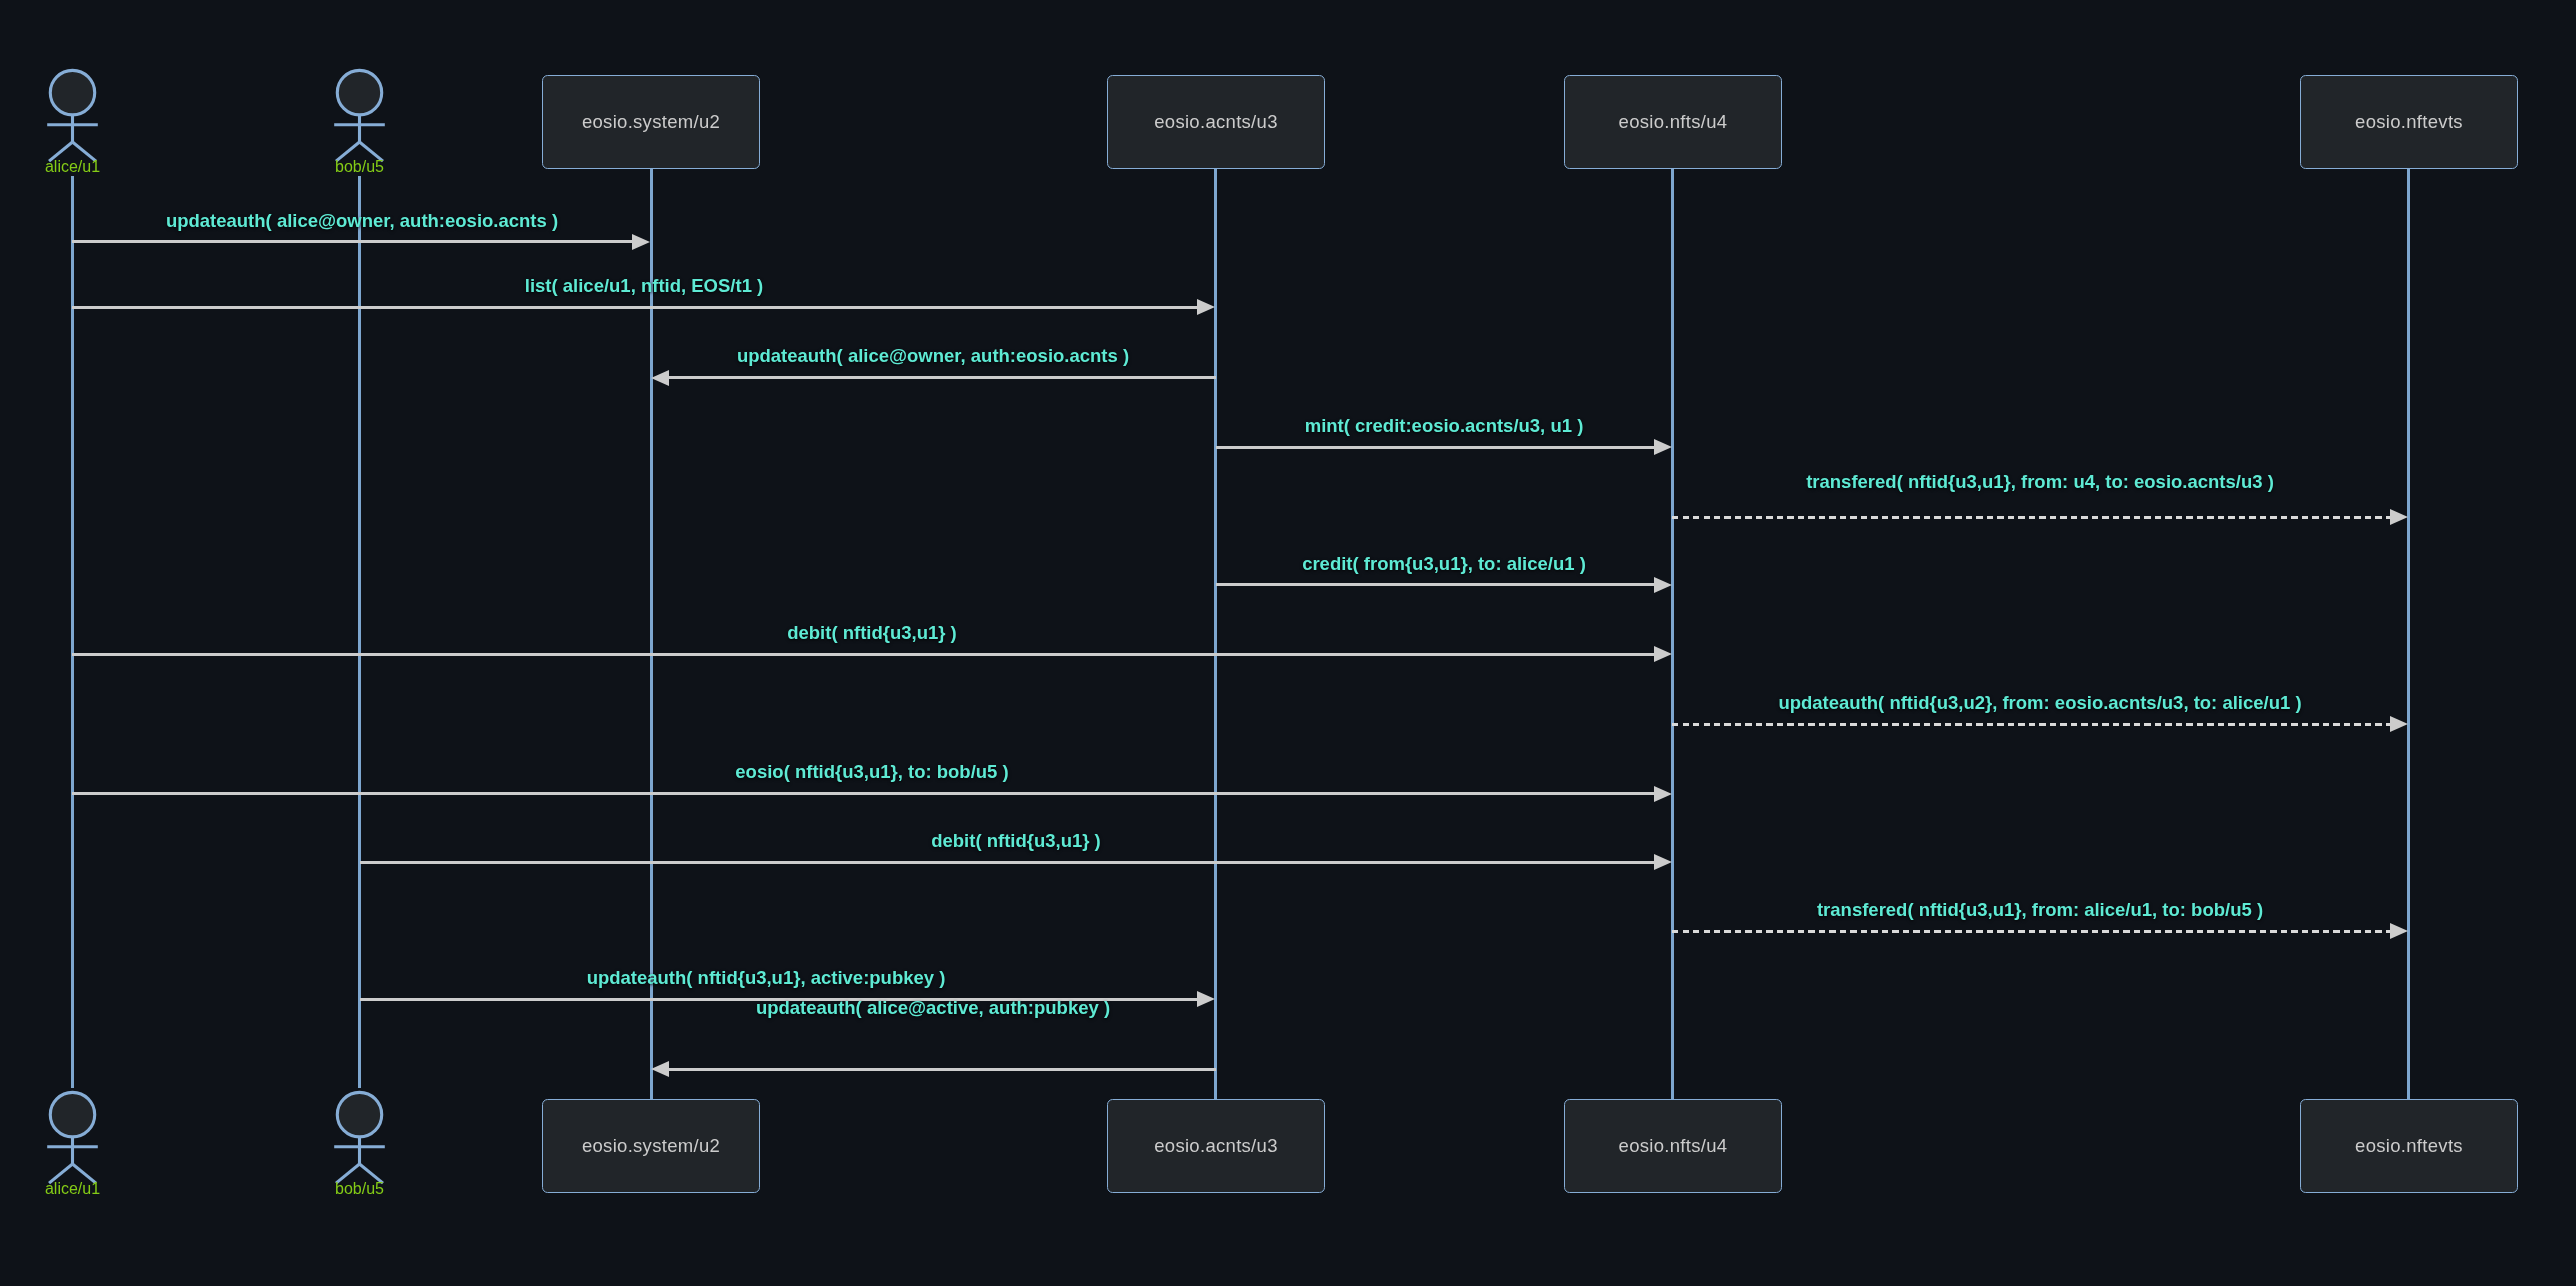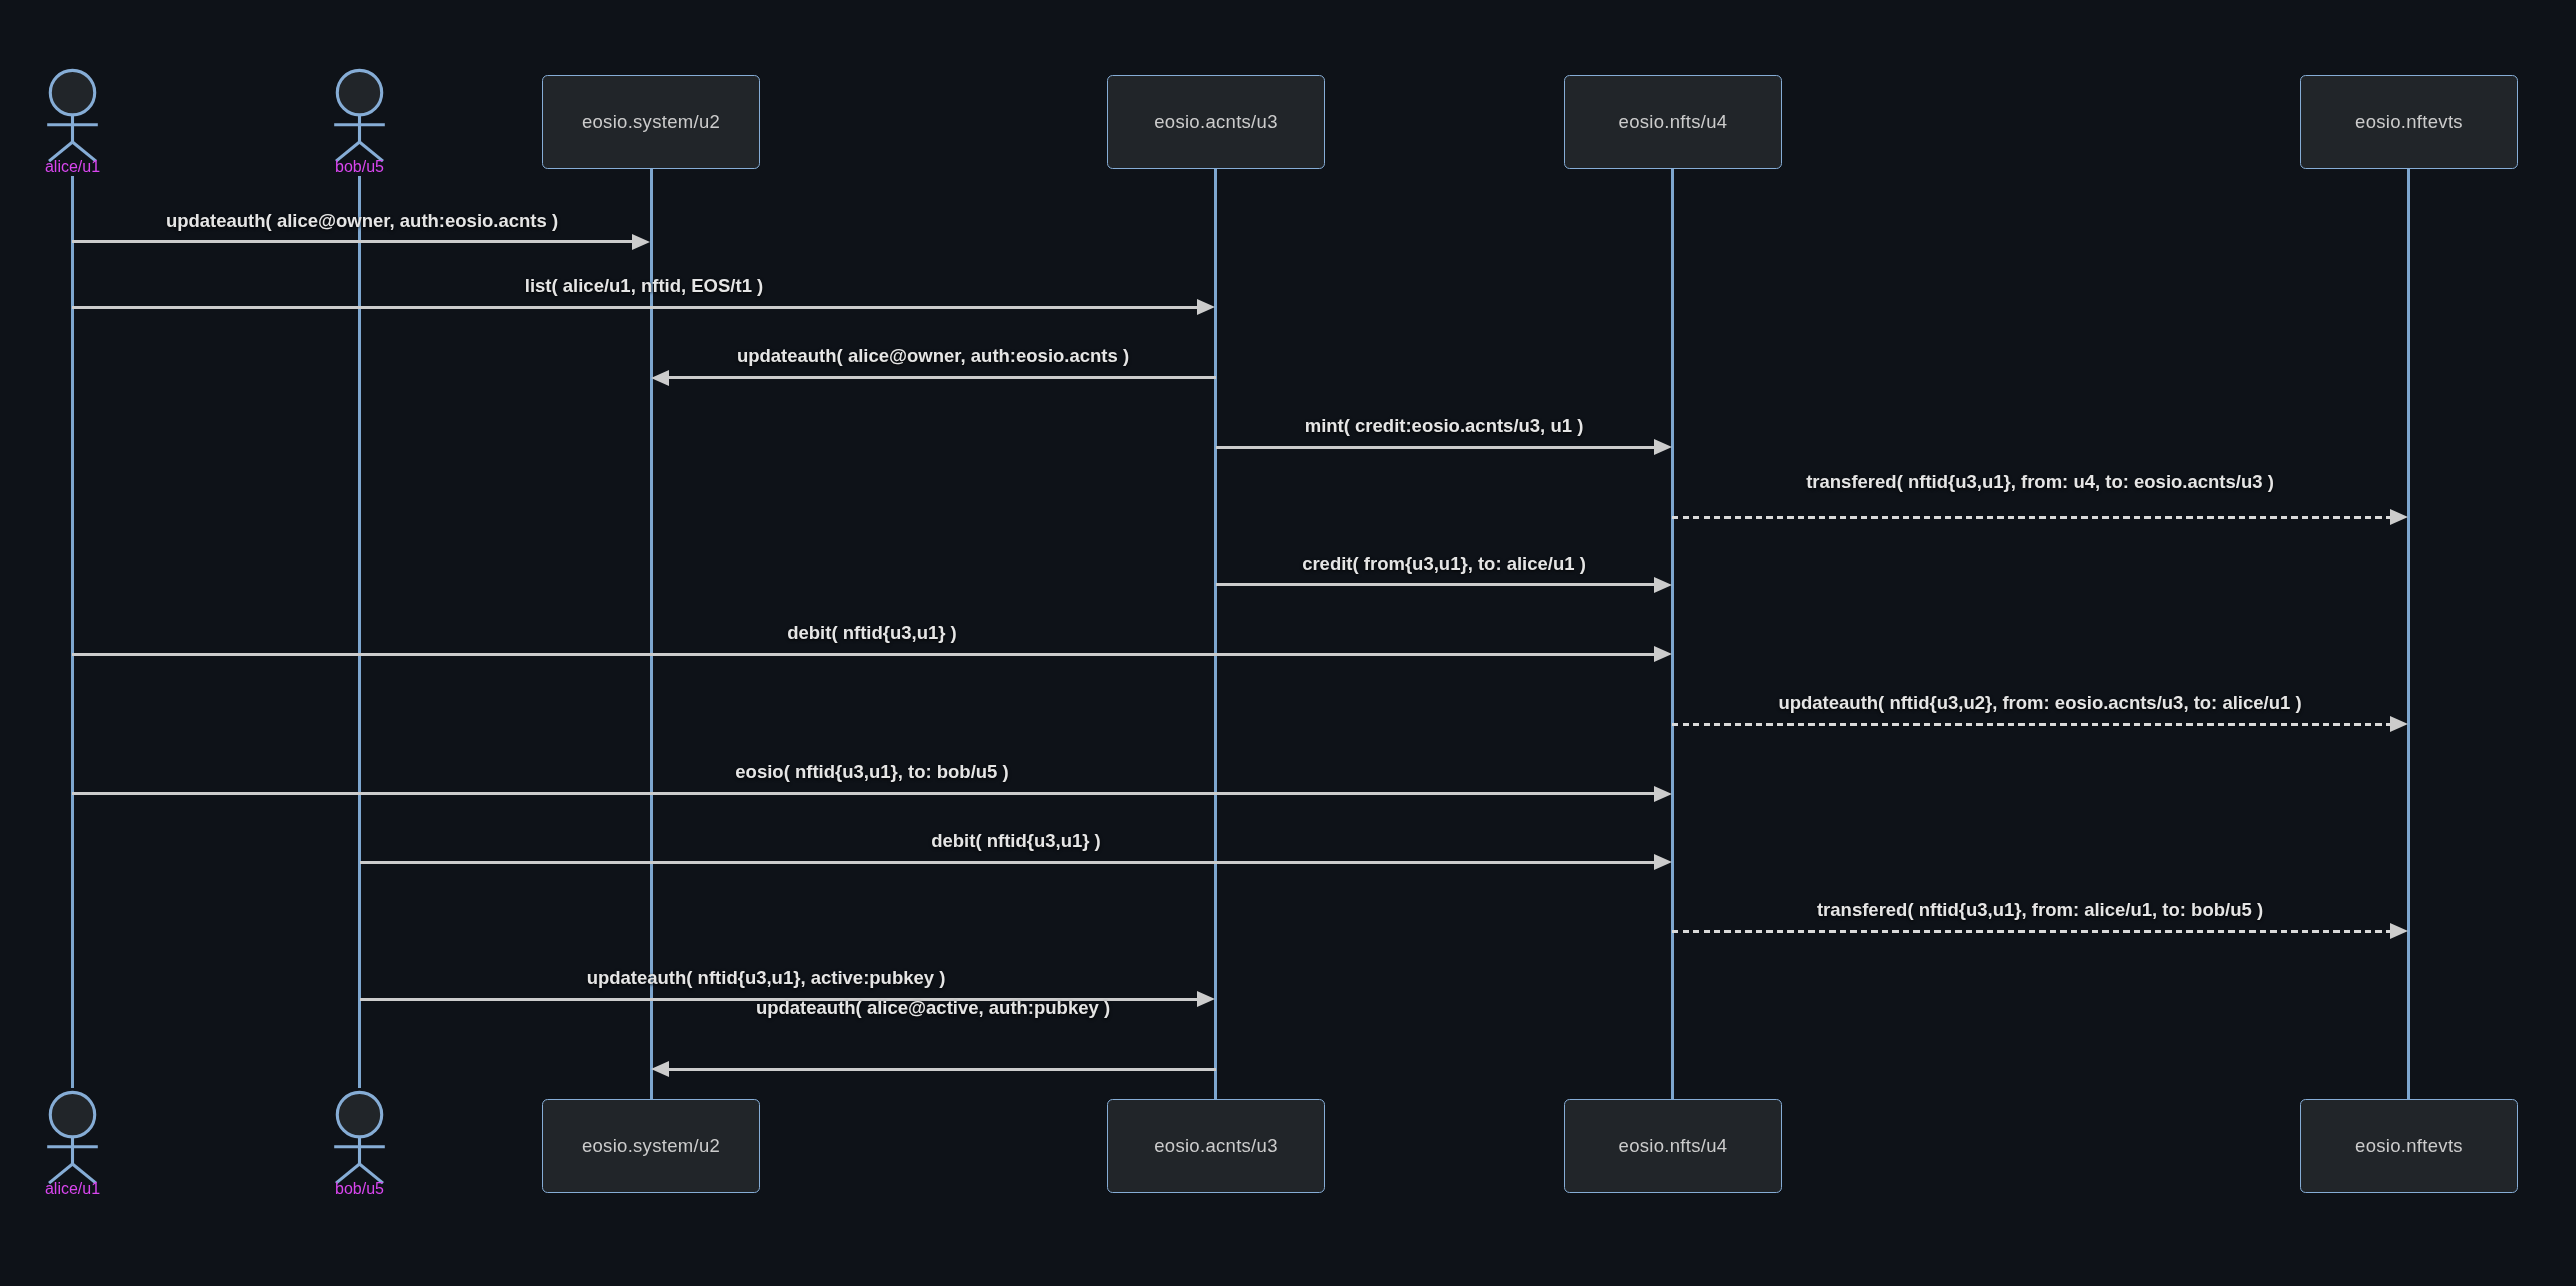--- a/index.html
+++ b/index.html
@@ -13,25 +13,25 @@
     background:#212529;border:1.9px solid #86add6;border-radius:5.6px;
     display:flex;align-items:center;justify-content:center;
     color:#cccccc;font-size:18.5px;letter-spacing:0.3px;
   }
   .actor{position:absolute;width:105px;height:124px;}
   .actor svg{position:absolute;top:0;left:0;}
   .actor-stroke{stroke:#86add6;stroke-width:5;fill:none;}
   .actor-head{fill:#212529;}
   .actor-label{
     position:absolute;left:0;right:0;top:95px;text-align:center;
-    color:#d946ef;font-size:16px;line-height:18.5px;
+    color:#84cc16;font-size:16px;line-height:18.5px;
   }
   .msg-label{
     position:absolute;transform:translateX(-50%);white-space:nowrap;
-    color:#e5e5e5;font-size:18.5px;font-weight:bold;line-height:21px;
+    color:#5eead4;font-size:18.5px;font-weight:bold;line-height:21px;
     text-shadow:0 1.2px 3.1px rgba(0,0,0,.9);
   }
   .msg-line{position:absolute;height:2.5px;background:#cccccc;}
   .msg-line.dotted{
     height:3.1px;background:repeating-linear-gradient(90deg,#d9d9d9 0 6.2px,transparent 6.2px 10.5px);
   }
   .arrow-r{
     position:absolute;width:0;height:0;
     border-left:18.5px solid #cccccc;border-top:8px solid transparent;border-bottom:8px solid transparent;
   }

